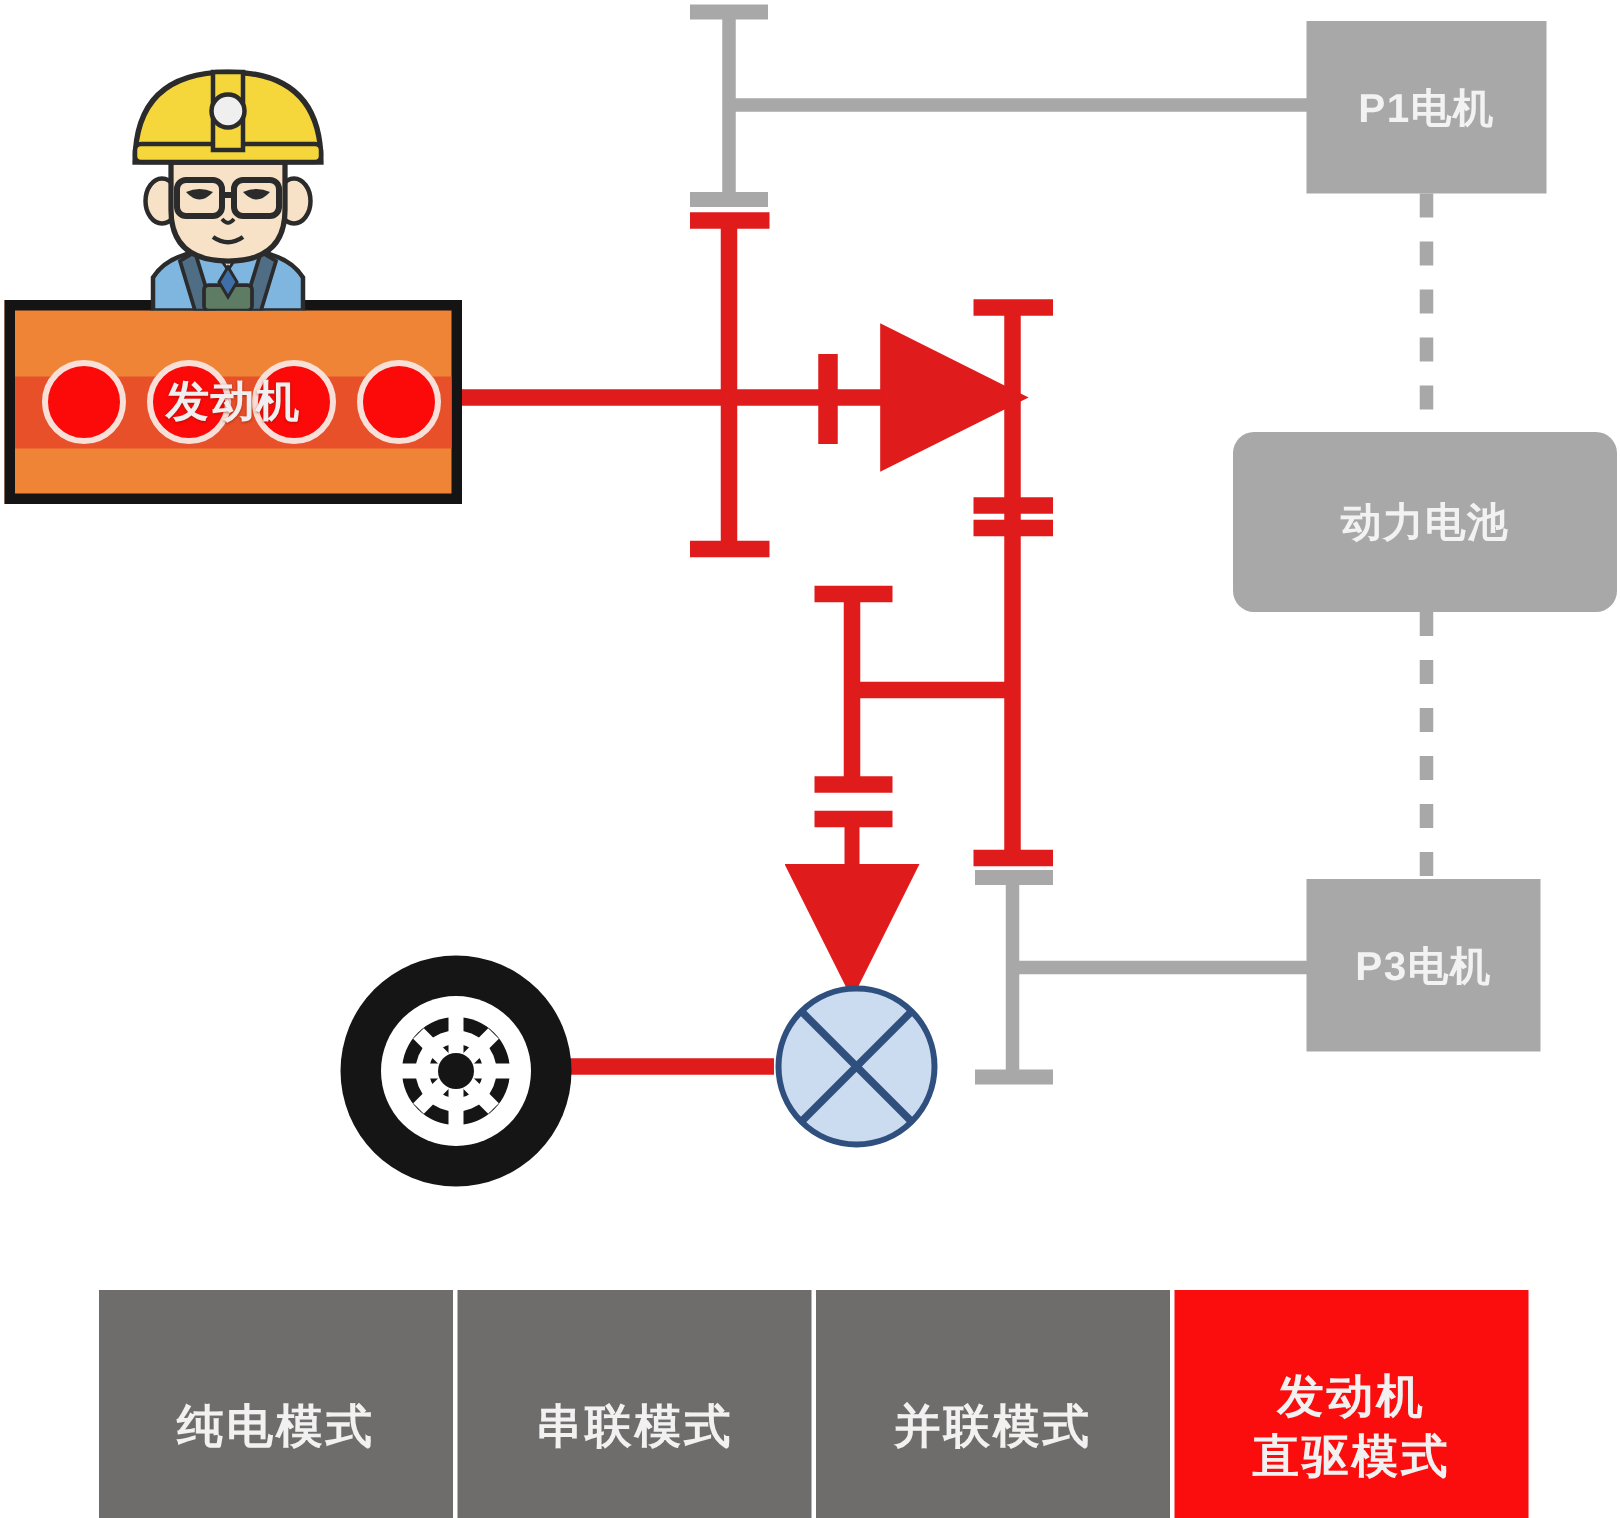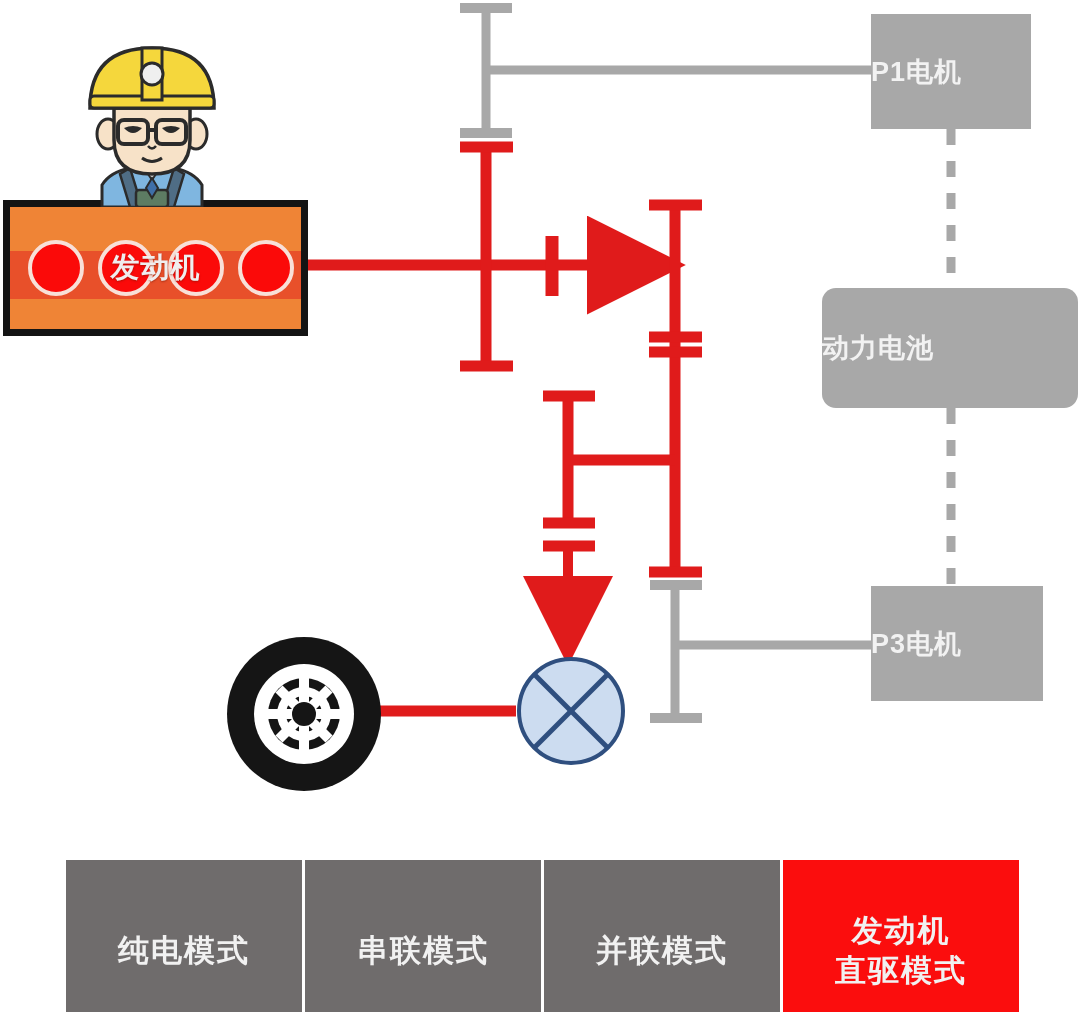--- a/index.html
+++ b/index.html
@@ -15,25 +15,25 @@
           background:#fb0a09;border:4px solid #f8e0d8;box-sizing:border-box;}
   #engine-label{position:absolute;left:0;top:50%;transform:translateY(-50%);width:100%;
                 text-align:center;color:#f0eeee;font-size:29px;font-weight:700;
                 letter-spacing:1px;text-shadow:0 1px 2px rgba(120,20,0,.55);
                 z-index:4;pointer-events:none;}
 
   
   #mascot{left:72px;top:22px;width:160px;height:185px;}
 
   
-  .gbox{position:absolute;background:#a8a8a8;display:flex;align-items:center;
+  .gbox{position:absolute;background:#a8a8a8;display:flex;align-items:center;justify-content:center;
         color:#f2f2f2;font-size:27px;font-weight:600;letter-spacing:1px;}
   #p1-motor{left:871px;top:14px;width:160px;height:115px;}
   #battery{left:822px;top:288px;width:256px;height:120px;border-radius:14px;}
-  #p3-motor{left:871px;top:586px;width:172px;height:115px;}
+  #p3-motor{left:871px;top:586px;width:156px;height:115px;}
 
   
   #mode-bar{position:absolute;left:66px;top:860px;width:953px;height:181px;display:flex;gap:3px;}
   .mode-tile{flex:1 1 0;background:#6f6c6c;display:flex;align-items:center;justify-content:center;
              text-align:center;color:#f1f1f1;font-size:31px;font-weight:700;line-height:1.28;
              letter-spacing:2px;white-space:pre-line;}
   .mode-tile.active{background:#fb0d0d;}
 
   
   #wheel{left:226px;top:636px;width:156px;height:156px;}

